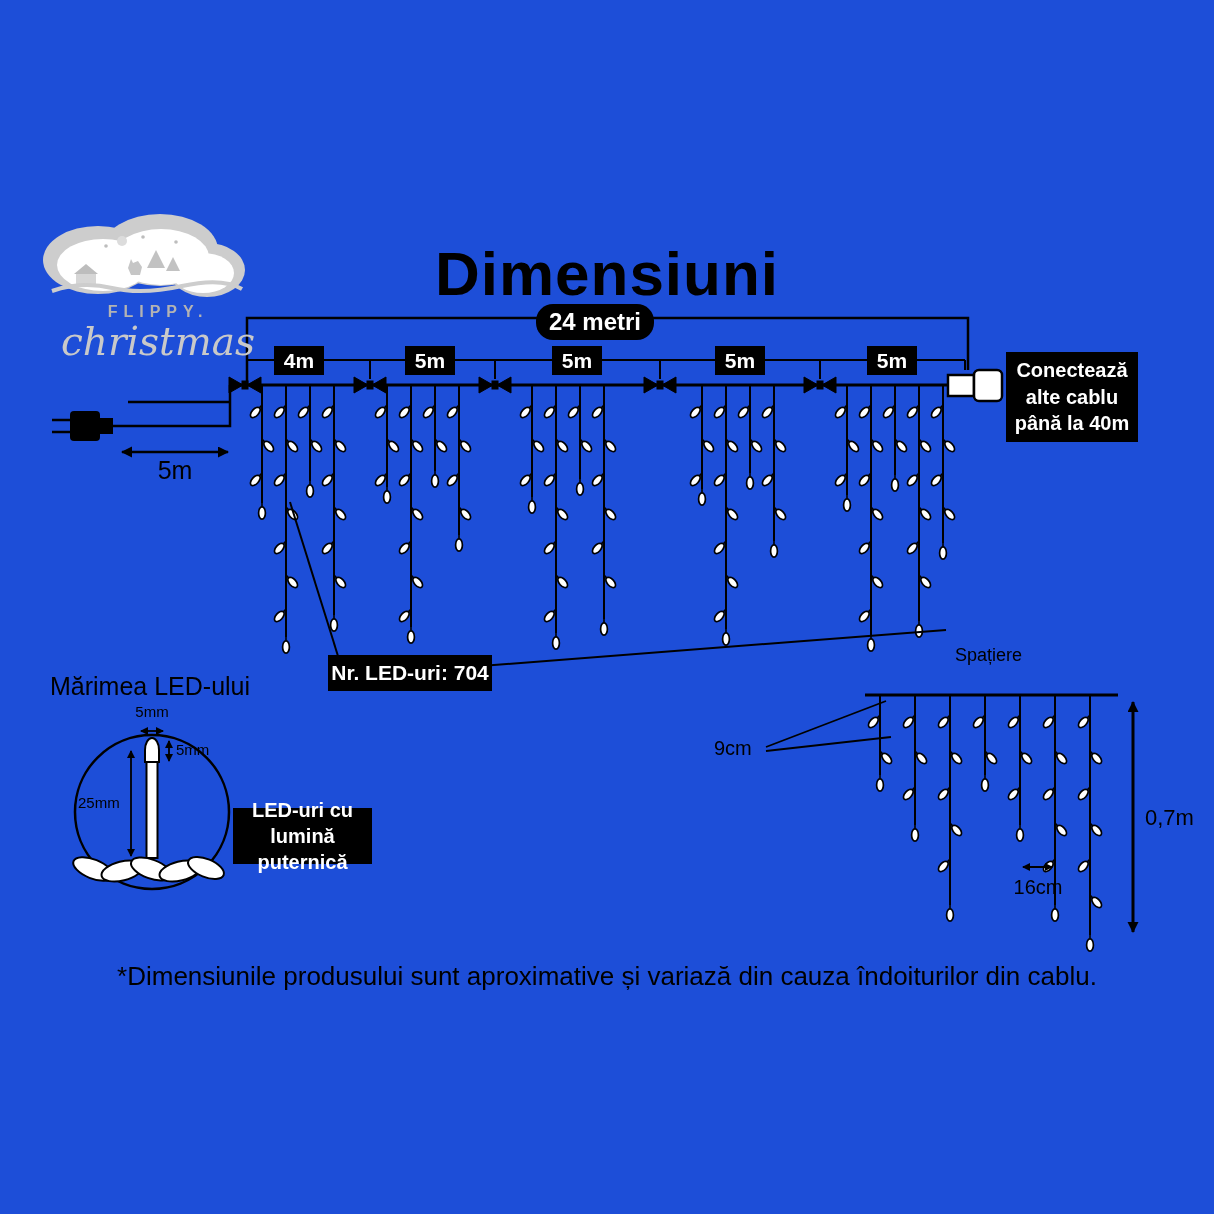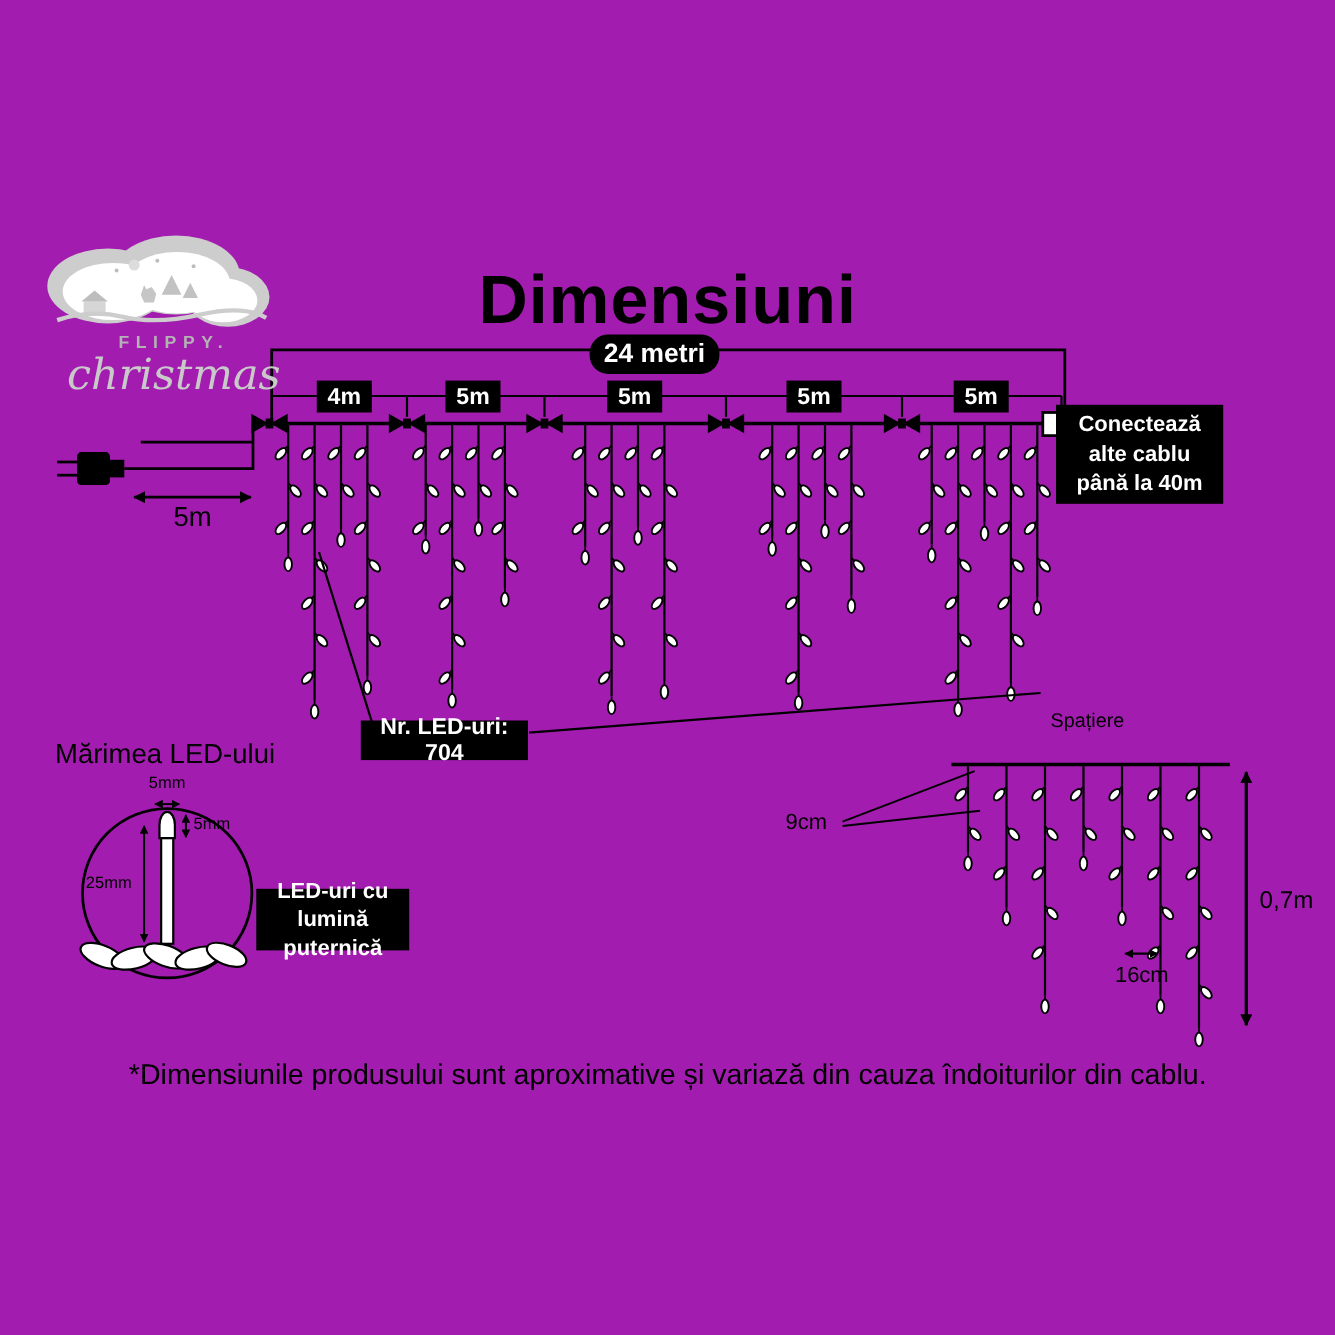--- a/index.html
+++ b/index.html
@@ -1,32 +1,32 @@
 <!DOCTYPE html>
 <html><head>
 <meta charset="utf-8">
 <style>
   * { margin:0; padding:0; box-sizing:border-box; }
   html,body { background:#fff; }
   .canvas {
-    position:relative; width:1214px; height:1214px; background:#a21caf;
+    position:relative; width:1214px; height:1214px; background:#1d4ed8;
     font-family:"Liberation Sans", sans-serif; color:#000; overflow:hidden;
   }
   svg.linework { position:absolute; left:0; top:0; width:1214px; height:1214px; }
   .lbl { position:absolute; line-height:1.15; color:#000; }
   .box {
     position:absolute; background:#000; color:#fff; display:flex; flex-direction:column;
     align-items:center; justify-content:center; font-weight:700; text-align:center;
   }
   .title-text { left:0; width:100%; top:238px; text-align:center; font-size:62px; font-weight:700; letter-spacing:1px; }
   .box-total { left:536px; top:304px; width:118px; height:36px; font-size:24px;border-radius:17px; }
   .seg { width:50px; height:29px; font-size:21px; top:346px; }
-  .seg1 { left:288px; } .seg2 { left:405px; } .seg3 { left:552px; } .seg4 { left:715px; } .seg5 { left:867px; }
-  .box-connect { left:960px; top:352px; width:152px; height:90px; font-size:20px; line-height:1.32;margin-top:16px; }
-  .box-ledcount { left:328px; top:655px; width:152px; height:36px; font-size:21px; }
+  .seg1 { left:274px; } .seg2 { left:405px; } .seg3 { left:552px; } .seg4 { left:715px; } .seg5 { left:867px; }
+  .box-connect { left:1006px; top:352px; width:132px; height:90px; font-size:20px; line-height:1.32; }
+  .box-ledcount { left:328px; top:655px; width:164px; height:36px; font-size:21px; }
   .lead-label { left:130px; top:456px; width:90px; text-align:center; font-size:25px; }
   .marime-label { left:50px; top:672px; font-size:25px; }
   .spatiere-label { left:955px; top:645px; font-size:18px; }
   .gap9 { left:714px; top:737px; font-size:20px; }
   .gap16 { left:1007px; top:876px; width:62px; text-align:center; font-size:20px; }
   .h07 { left:1145px; top:805px; font-size:22px; }
   .mm-top { left:130px; top:703px; width:44px; text-align:center; font-size:15px; }
   .mm-side { left:176px; top:741px; font-size:15px; }
   .mm-len { left:78px; top:794px; width:48px; text-align:left; font-size:15px; }
   .box-callout { left:233px; top:808px; width:139px; height:56px; font-size:20px; line-height:1.3; }

